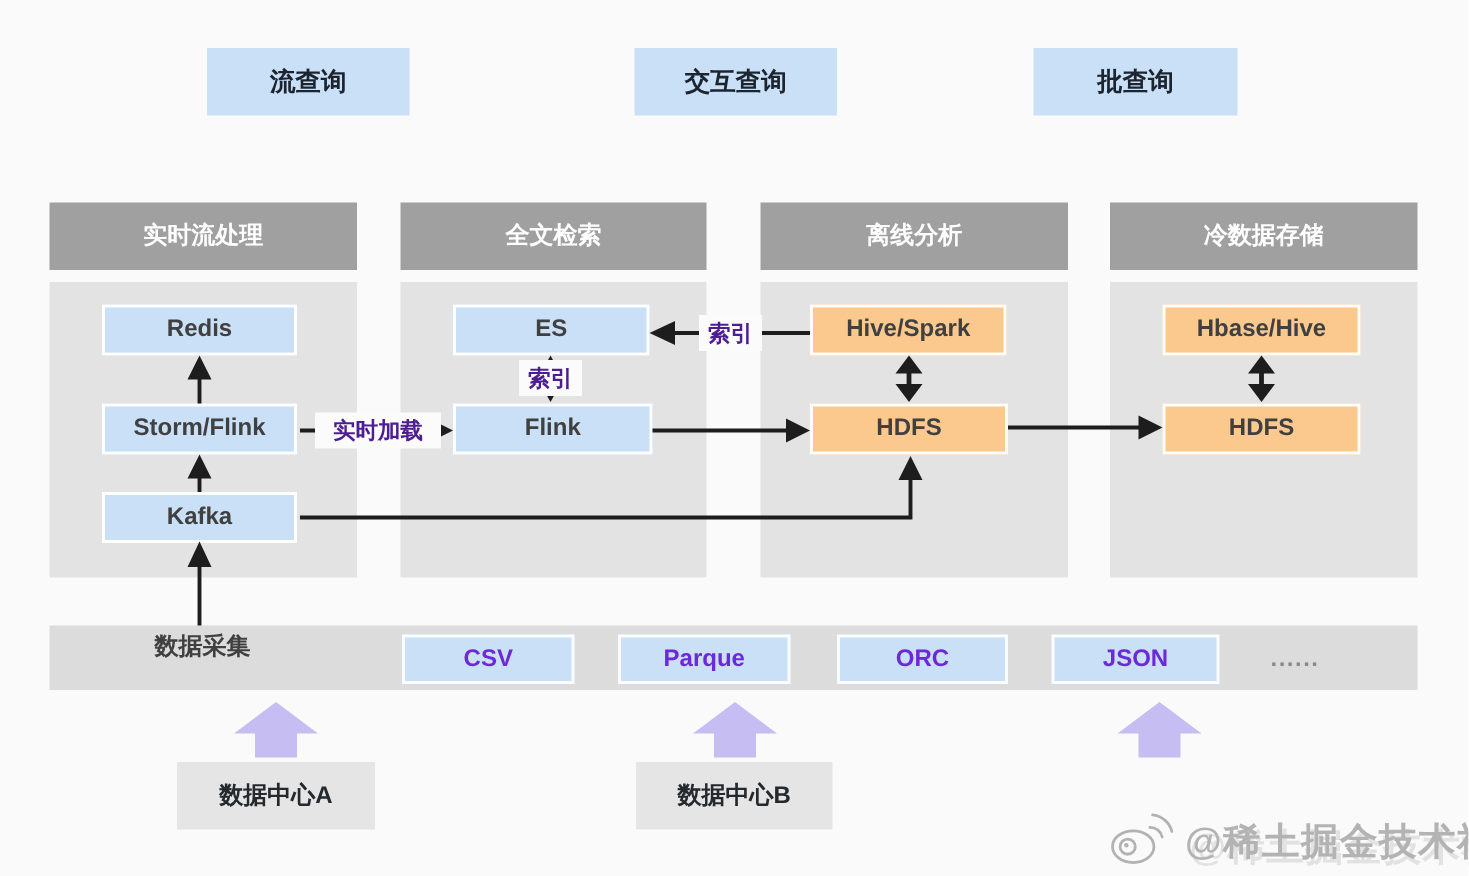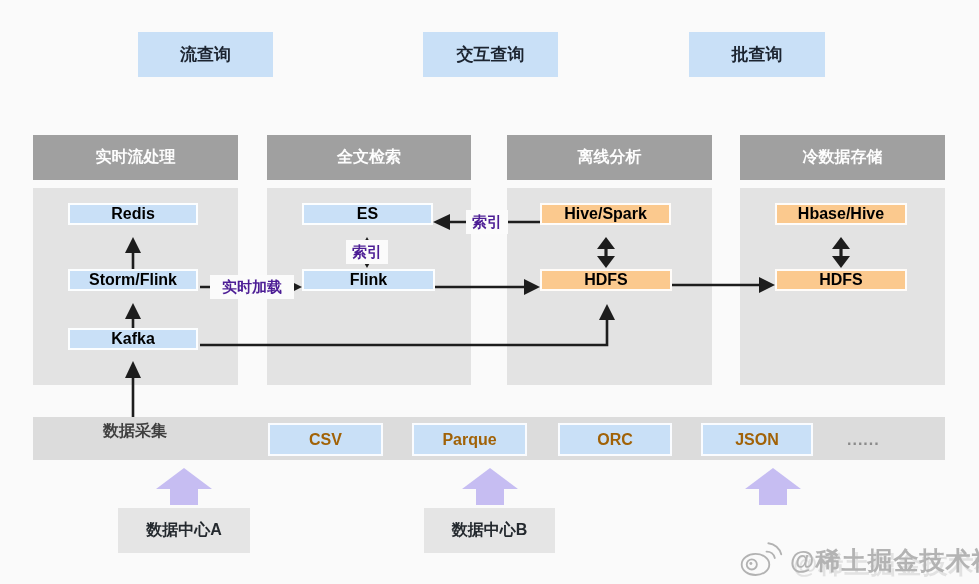--- a/index.html
+++ b/index.html
@@ -20,21 +20,21 @@
     color:#fdfdfd;font-size:16px;
     display:flex;align-items:center;justify-content:center;
     height:45px;top:135px;
   }
   .column{
     background:var(--column-gray,#e3e3e3);
     top:188px;height:197px;
   }
   .node{
     display:flex;align-items:center;justify-content:center;
-    font-size:16px;color:#000000;height:22px;
+    font-size:16px;color:#404040;height:34px;
     border:2px solid rgba(255,255,255,0.95);
   }
   .node-blue{background:var(--blue-box,#c9e0f7);}
   .node-orange{background:var(--orange-box,#fbc98e);}
   .edge-label{
     display:flex;align-items:center;justify-content:center;
     background:#fbfbfb;color:#4c1d95;font-size:15px;height:24px;
     z-index:5;
   }
   .bottom-bar{
@@ -42,21 +42,21 @@
     left:33px;top:417px;width:912px;height:43px;
   }
   .bar-label{
     display:flex;align-items:center;justify-content:center;
     color:#404040;font-size:16px;height:28px;top:417px;
   }
   .format-box{
     background:var(--blue-box,#c9e0f7);
     border:2px solid rgba(255,255,255,0.9);
     display:flex;align-items:center;justify-content:center;
-    color:#a16207;font-size:16px;height:33px;top:423px;
+    color:#6d28d9;font-size:16px;height:33px;top:423px;
   }
   .ellipsis{
     color:#8b8b8b;font-size:16px;letter-spacing:1px;
     display:flex;align-items:center;top:423px;height:33px;
   }
   .datacenter{
     background:var(--center-gray,#e5e5e5);
     display:flex;align-items:center;justify-content:center;
     color:#24292e;font-size:16px;height:45px;top:508px;
   }

